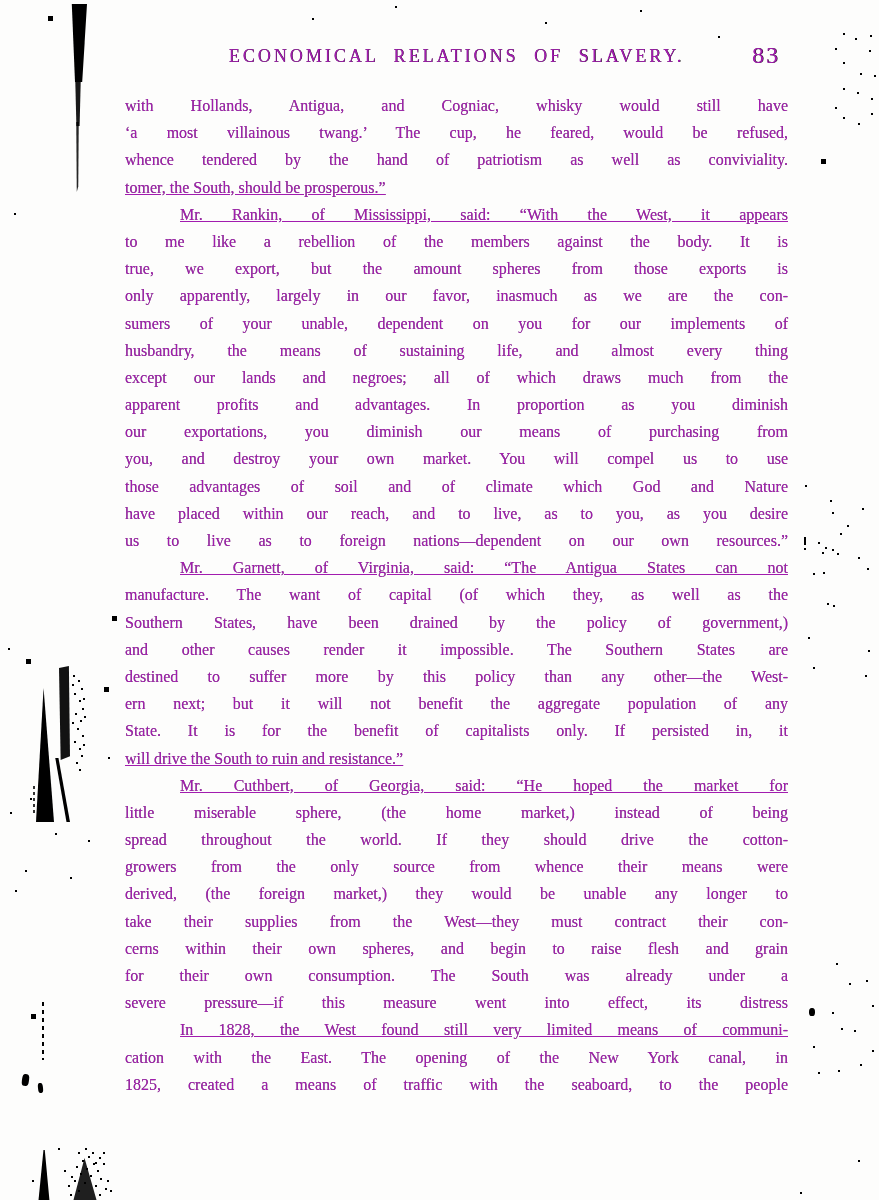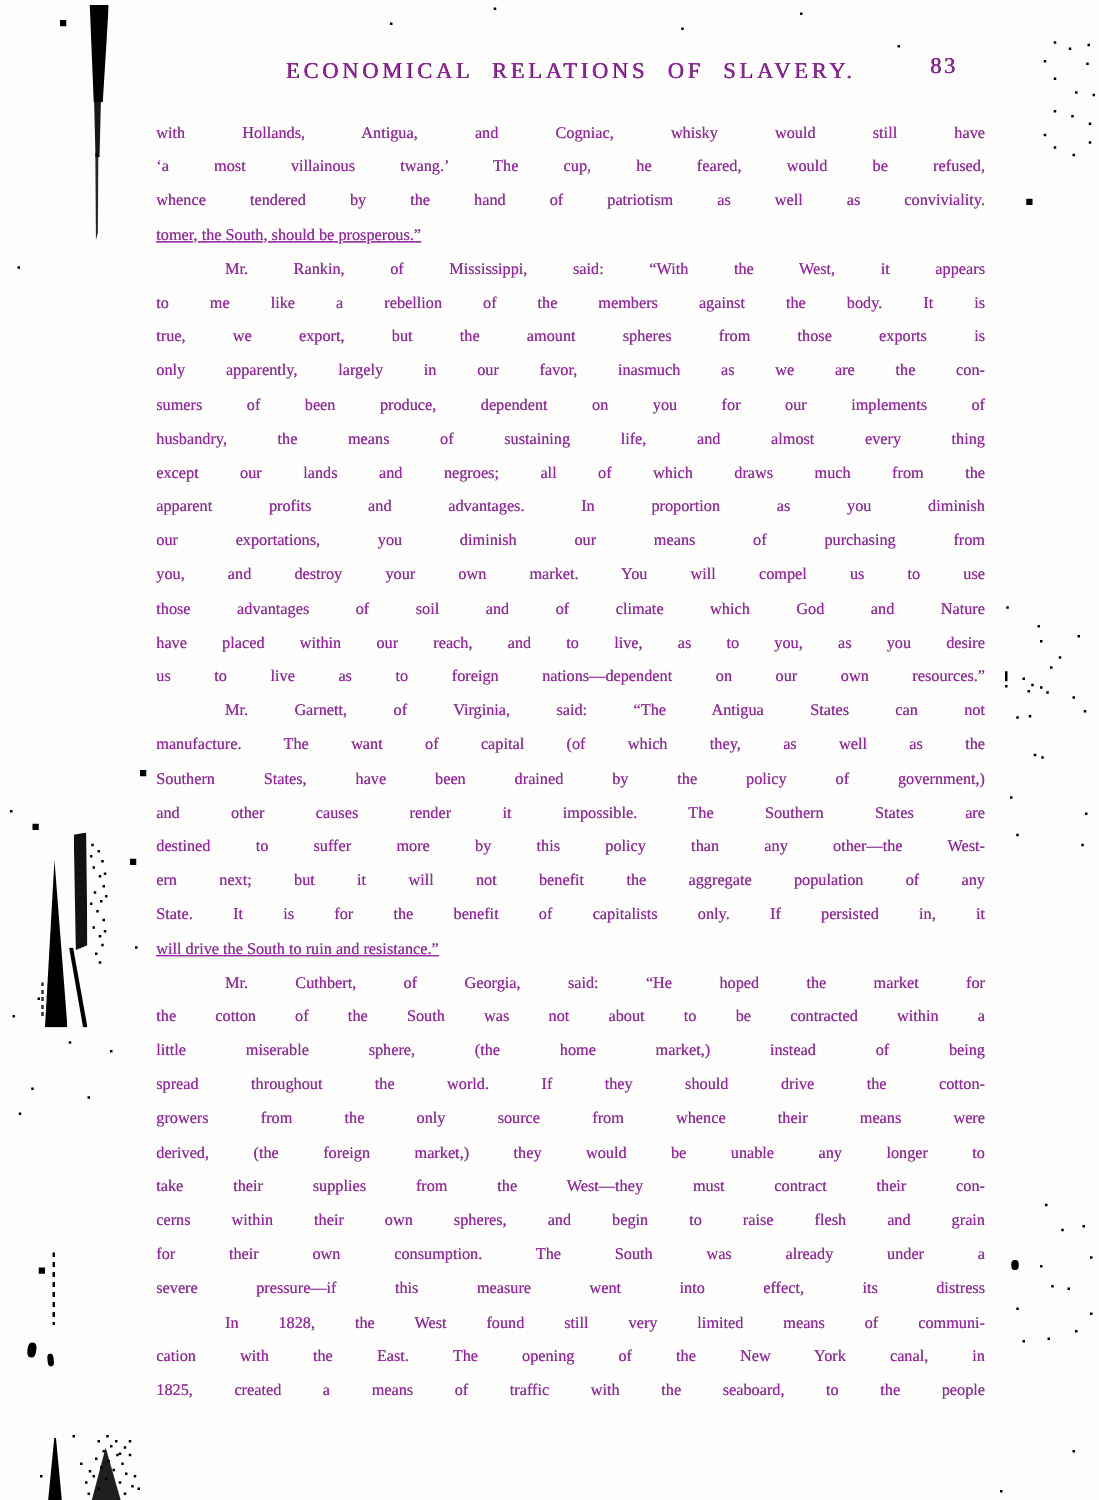--- a/index.html
+++ b/index.html
@@ -26,40 +26,40 @@
     display: block;
     text-align: center;
     font-size: 18px;
     letter-spacing: 3px;
     word-spacing: 8px;
     text-shadow: 0.4px 0 0 #0d0d0d;
     white-space: nowrap;
   }
   .folio {
     position: absolute;
-    right: 22px; top: -4px;
-    font-size: 18px;
+    right: 8px; top: -4px;
+    font-size: 24px;
     letter-spacing: 2px;
     text-shadow: 0.4px 0 0 #0d0d0d;
   }
   
   .body-text {
     position: absolute;
     top: 92px; left: 125px; width: 663px;
   }
   .line {
     height: 27.2px;
     line-height: 27.2px;
-    font-size: 13px;
+    font-size: 16px;
     text-align: justify;
     text-align-last: justify;
     text-shadow: 0 0 0.5px rgba(0,0,0,0.55);
   }
   .line.endline { text-align-last: left; text-decoration: underline; }
-  .line.indent { padding-left: 55px; }
+  .line.indent { padding-left: 55px; text-decoration: underline; }
 
   
   .mark { position: absolute; background: #000; }
   .streak-a1 { left: 71px; top: 4px; width: 16px; height: 78px;
     clip-path: polygon(5% 0, 100% 0, 70% 100%, 25% 100%); }
   .streak-a2 { left: 74px; top: 78px; width: 8px; height: 48px; opacity: .9;
     clip-path: polygon(15% 0, 85% 0, 70% 100%, 30% 100%); }
   .streak-a3 { left: 75px; top: 122px; width: 5px; height: 70px; opacity: .85;
     clip-path: polygon(25% 0, 75% 0, 65% 92%, 35% 100%); }
   .mid-bar { left: 59px; top: 666px; width: 11px; height: 94px; opacity: .93;
@@ -132,39 +132,38 @@
 
   <main class="body-text">
       <div class="line">with Hollands, Antigua, and Cogniac, whisky would still have</div>
       <div class="line">‘a most villainous twang.’  The cup, he feared, would be refused,</div>
       <div class="line">whence tendered by the hand of patriotism as well as conviviality.</div>
       <div class="line endline">tomer, the South, should be prosperous.”</div>
       <div class="line indent">Mr. Rankin, of Mississippi, said: “With the West, it appears</div>
       <div class="line">to me like a rebellion of the members against the body.  It is</div>
       <div class="line">true, we export, but the amount spheres from those exports is</div>
       <div class="line">only apparently, largely in our favor, inasmuch as we are the con-</div>
-      <div class="line">sumers of been produce, dependent on you for our implements of</div>
+      <div class="line">sumers of your unable, dependent on you for our implements of</div>
       <div class="line">husbandry, the means of sustaining life, and almost every thing</div>
       <div class="line">except our lands and negroes; all of which draws much from the</div>
       <div class="line">apparent profits and advantages.  In proportion as you diminish</div>
       <div class="line">our exportations, you diminish our means of purchasing from</div>
       <div class="line">you, and destroy your own market.  You will compel us to use</div>
       <div class="line">those advantages of soil and of climate which God and Nature</div>
       <div class="line">have placed within our reach, and to live, as to you, as you desire</div>
       <div class="line">us to live as to foreign nations—dependent on our own resources.”</div>
       <div class="line indent">Mr. Garnett, of Virginia, said:  “The Antigua States can not</div>
       <div class="line">manufacture.  The want of capital (of which they, as well as the</div>
       <div class="line">Southern States, have been drained by the policy of government,)</div>
       <div class="line">and other causes render it impossible.  The Southern States are</div>
       <div class="line">destined to suffer more by this policy than any other—the West-</div>
       <div class="line">ern next; but it will not benefit the aggregate population of any</div>
       <div class="line">State.  It is for the benefit of capitalists only.  If persisted in, it</div>
       <div class="line endline">will drive the South to ruin and resistance.”</div>
       <div class="line indent">Mr. Cuthbert, of Georgia, said: “He hoped the market for</div>
-      <div class="line">the cotton of the South was not about to be contracted within a</div>
       <div class="line">little miserable sphere, (the home market,) instead of being</div>
       <div class="line">spread throughout the world.  If they should drive the cotton-</div>
       <div class="line">growers from the only source from whence their means were</div>
       <div class="line">derived, (the foreign market,) they would be unable any longer to</div>
       <div class="line">take their supplies from the West—they must contract their con-</div>
       <div class="line">cerns within their own spheres, and begin to raise flesh and grain</div>
       <div class="line">for their own consumption.  The South was already under a</div>
       <div class="line">severe pressure—if this measure went into effect, its distress</div>
       <div class="line indent">In 1828, the West found still very limited means of communi-</div>
       <div class="line">cation with the East.  The opening of the New York canal, in</div>

